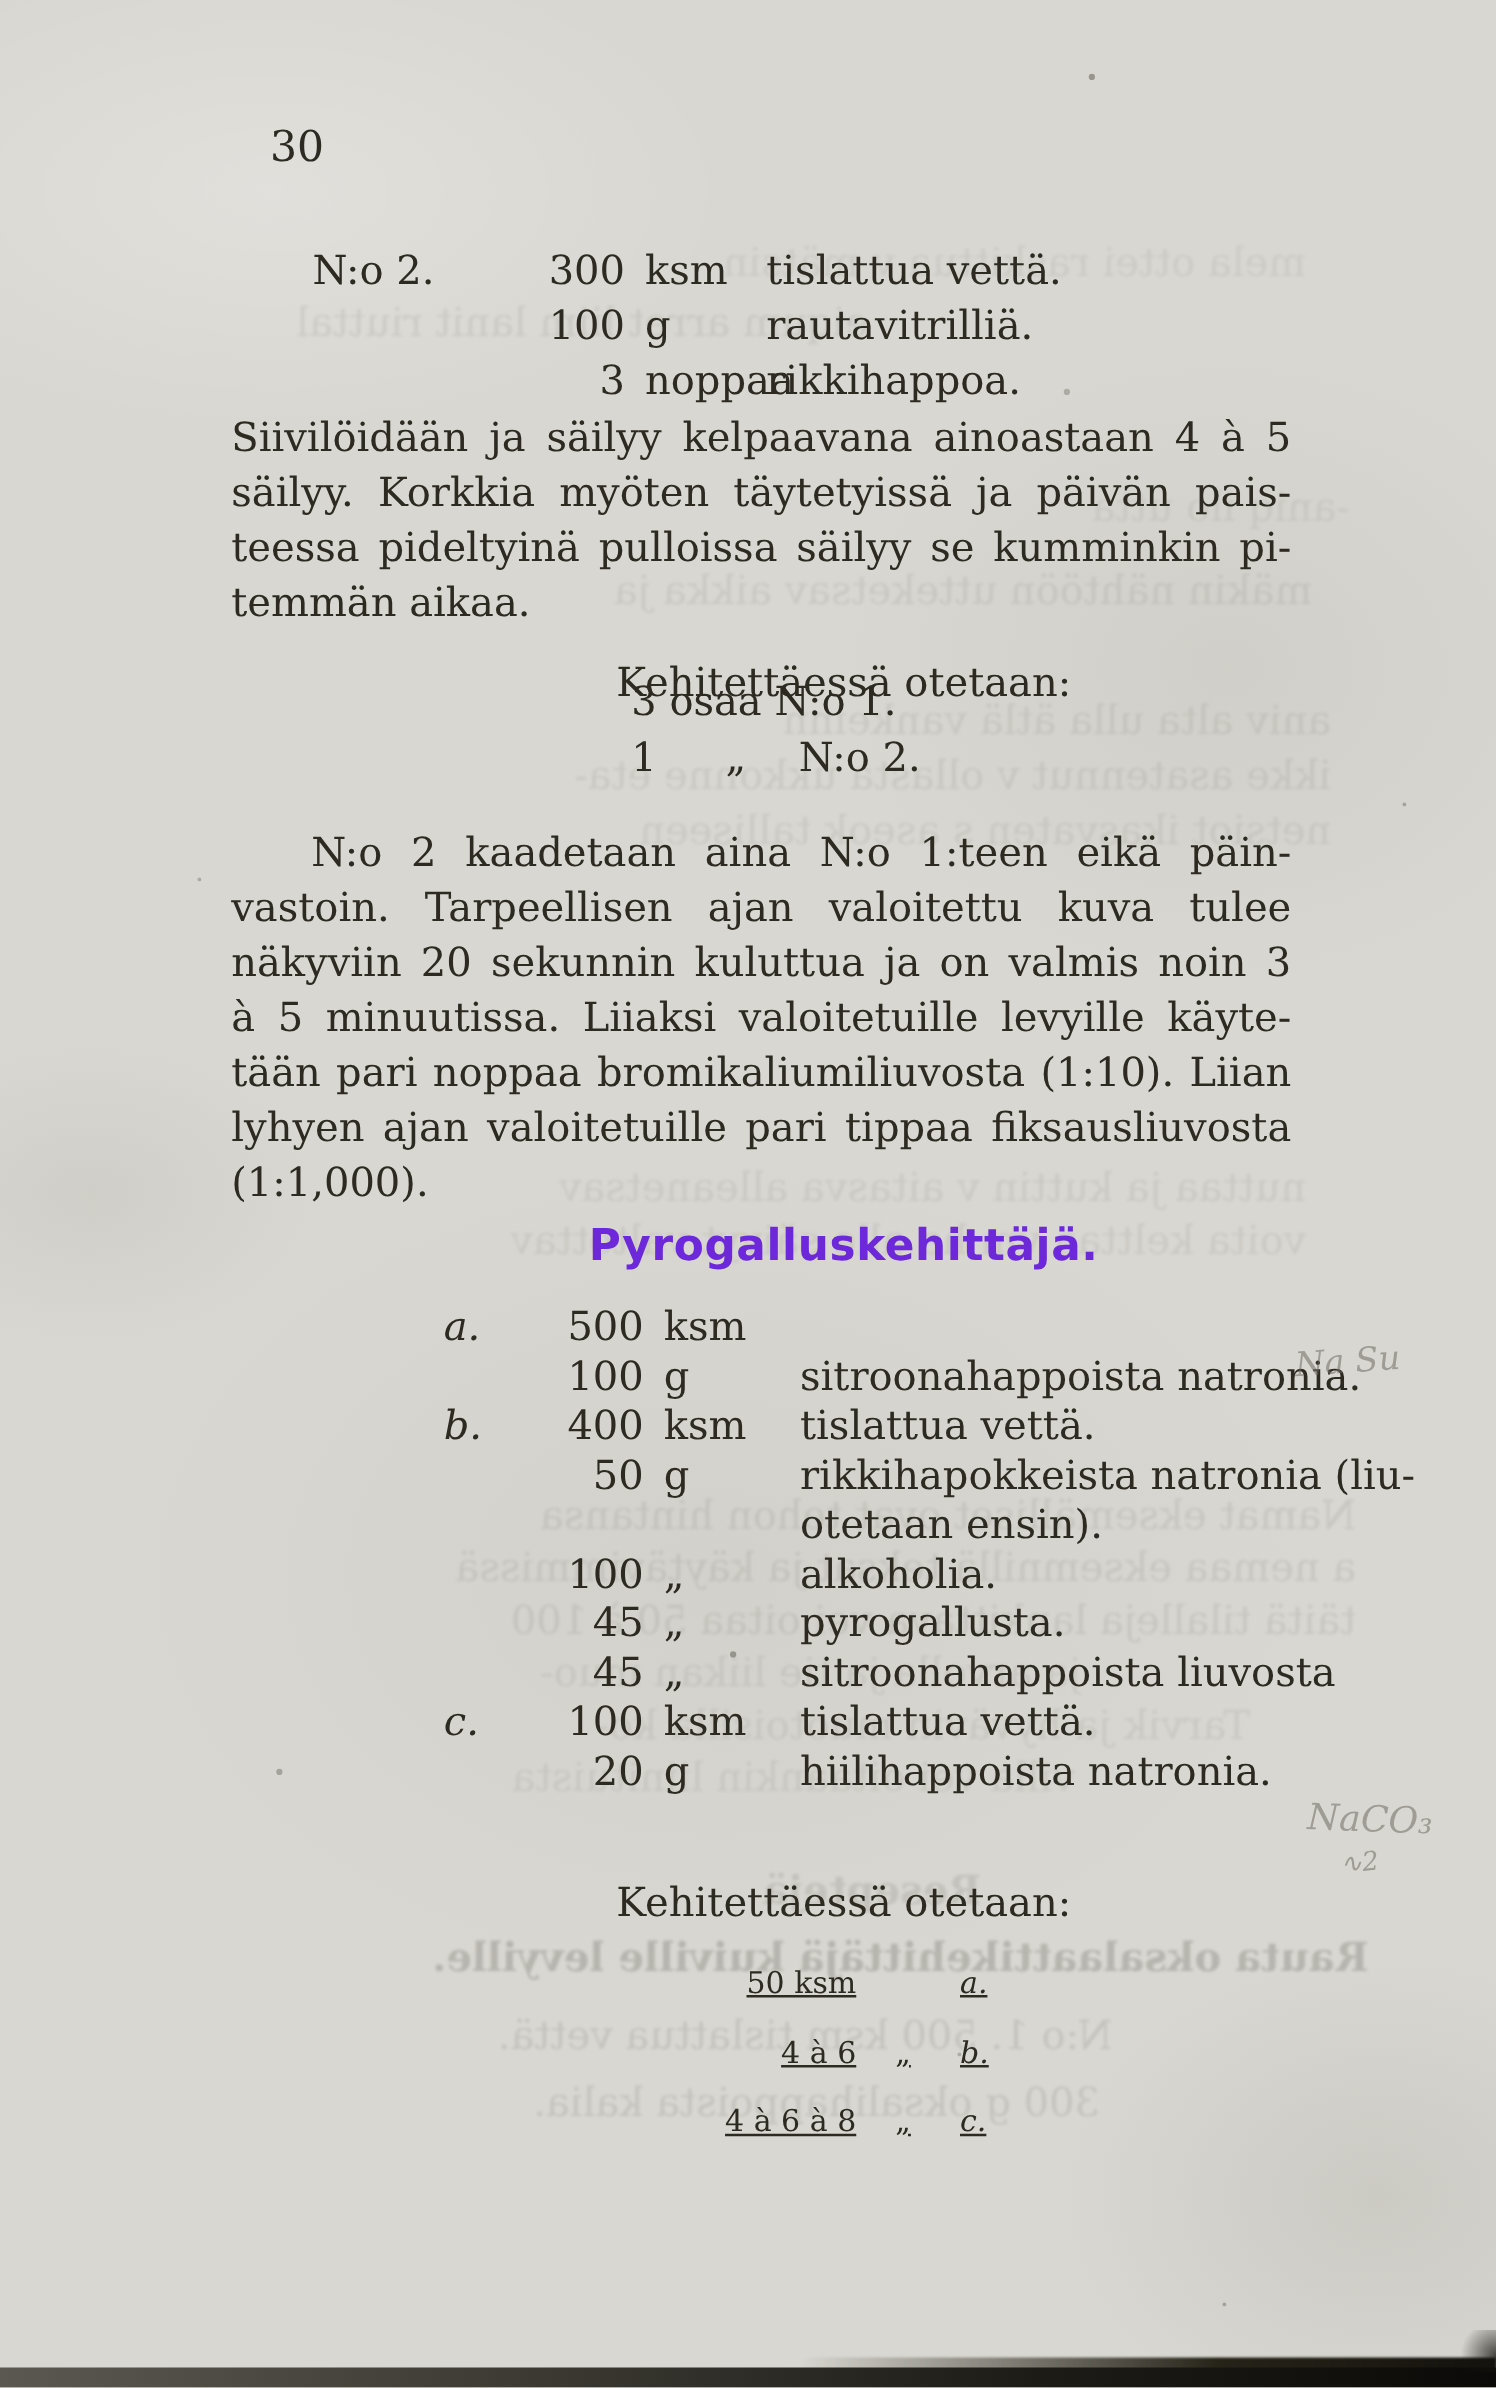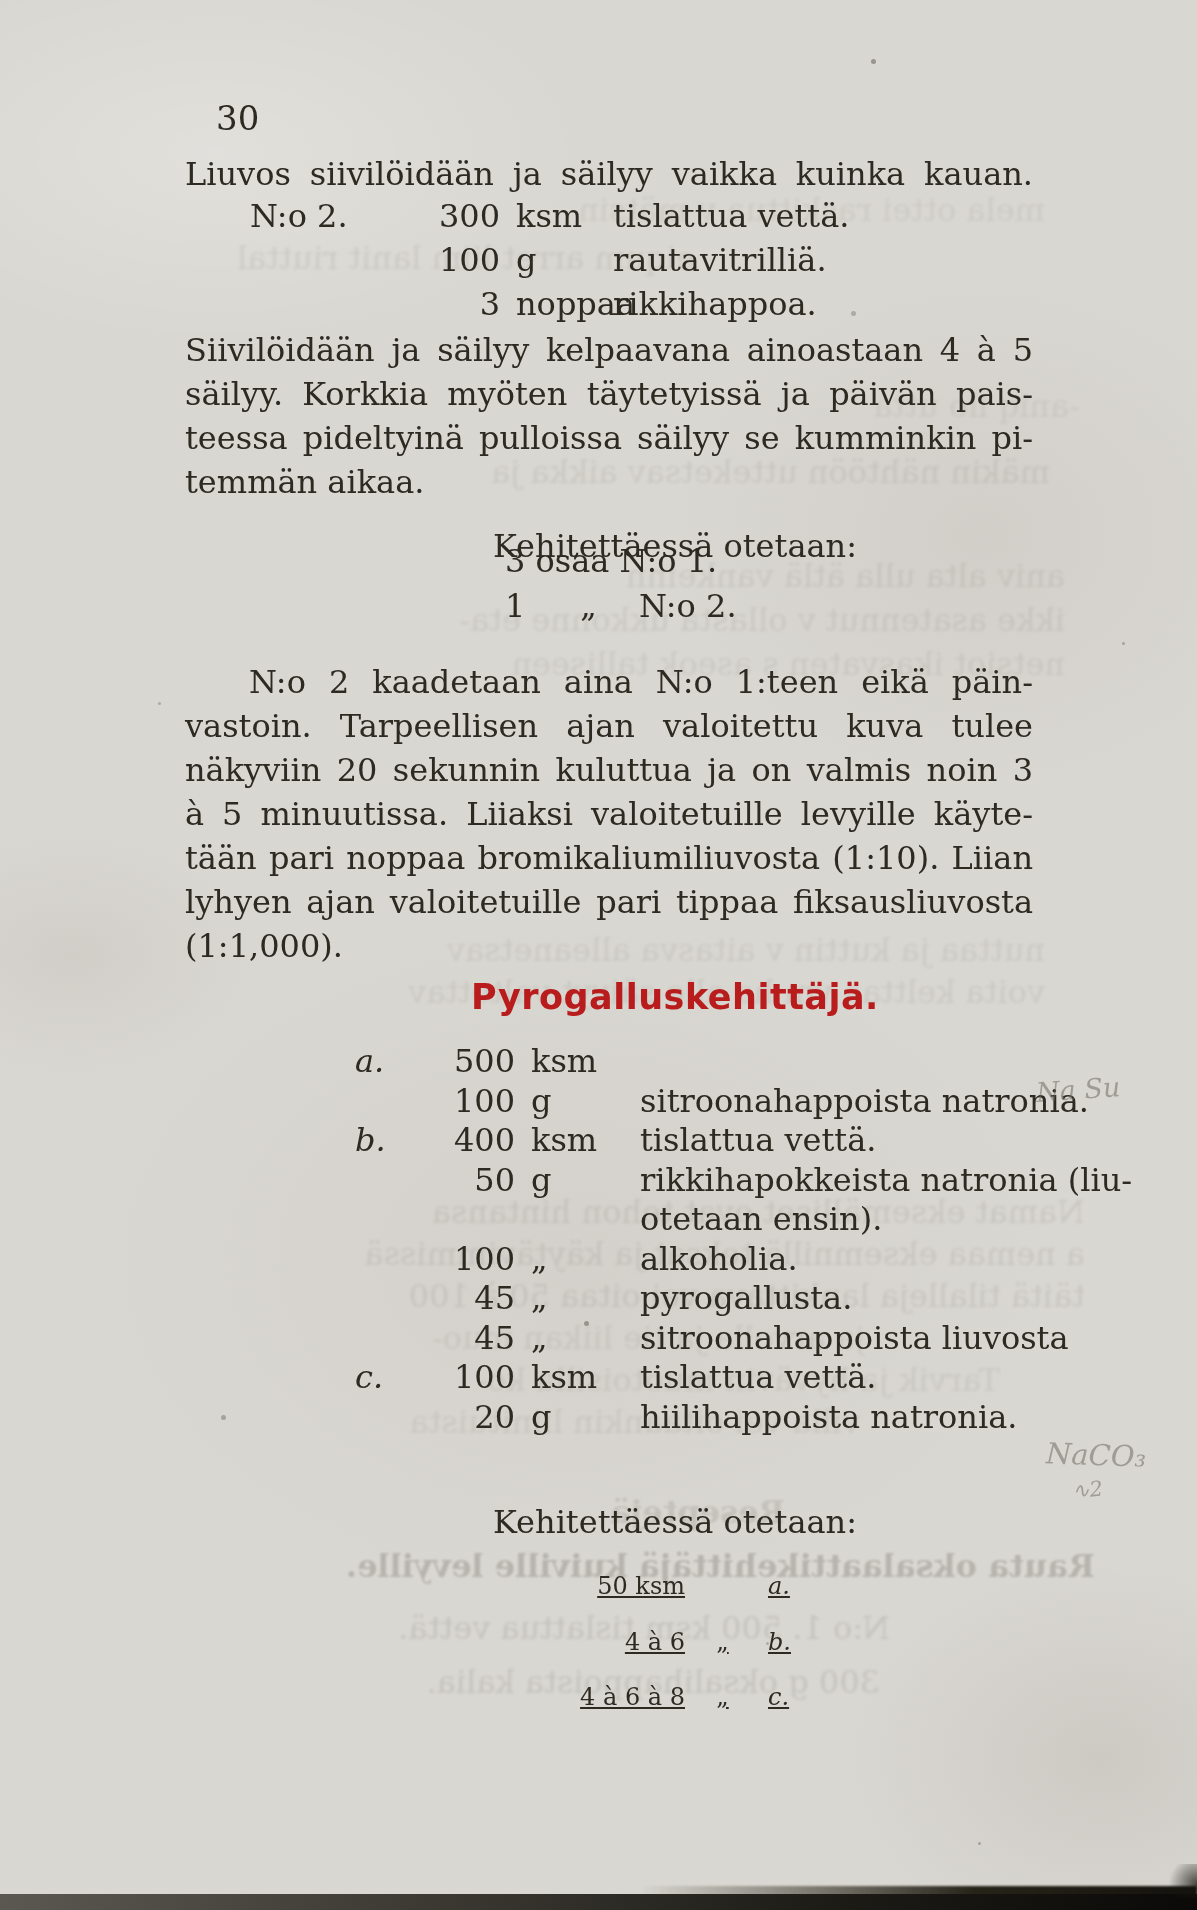--- a/index.html
+++ b/index.html
@@ -25,21 +25,21 @@
   }
   .just{white-space:normal;text-align:justify;text-align-last:justify;}
   .indent{text-indent:64px;}
   .center{
     position:absolute;left:300px;width:750px;text-align:center;
     font-size:32px;line-height:44px;
   }
   .heading{
     position:absolute;left:300px;width:750px;text-align:center;
     font-family:"DejaVu Sans", sans-serif;font-weight:bold;
-    font-size:35px;letter-spacing:.5px;color:#b91c1c;
+    font-size:35px;letter-spacing:.5px;color:#6d28d9;
   }
   
   .recipe1{position:absolute;left:250px;top:196px;}
   .recipe1 .rrow{display:grid;grid-template-columns:160px 90px 105px auto;height:44px;font-size:32px;line-height:40px;}
   .recipe2{position:absolute;left:355px;top:1042px;}
   .recipe2 .rrow{display:grid;grid-template-columns:50px 110px 125px auto;height:39.5px;font-size:32px;line-height:38px;}
   .rrow > span{white-space:nowrap;}
   .c-label{text-align:left;}
   .c-qty{text-align:right;}
   .c-unit{padding-left:16px;}
@@ -117,21 +117,20 @@
   <div class="ghost" style="left:165px;top:1318px;width:700px;opacity:.10">ja arvolla ja tie liikan muo-</div>
   <div class="ghost" style="left:300px;top:1360px;width:700px;opacity:.10">Tarvik ja hyvävin muotoisilla ko-</div>
   <div class="ghost" style="left:300px;top:1402px;width:560px;opacity:.10">villa vei oitaankin liinituista</div>
   <div class="ghost gb" style="left:545px;top:1492px;width:240px;opacity:.15">Reseptejä</div>
   <div class="ghost gb" style="left:165px;top:1546px;width:930px;opacity:.26">Rauta oksalaattikehittäjä kuiville levyille.</div>
   <div class="ghost" style="left:330px;top:1608px;width:560px;opacity:.15">N:o 1. 500 ksm tislattua vettä.</div>
   <div class="ghost" style="left:360px;top:1662px;width:520px;opacity:.15">300 g oksalihappoista kalia.</div>
 
   <div class="pagenum">30</div>
 
-  <div class="bline just" style="top:152px">Liuvos siivilöidään ja säilyy vaikka kuinka kauan.</div>
 
   <div class="recipe1">
     <div class="rrow">
       <span class="c-label">N:o 2.</span>
       <span class="c-qty">300</span>
       <span class="c-unit">ksm</span>
       <span class="c-sub">tislattua vettä.</span>
     </div>
     <div class="rrow">
       <span class="c-label"></span>

